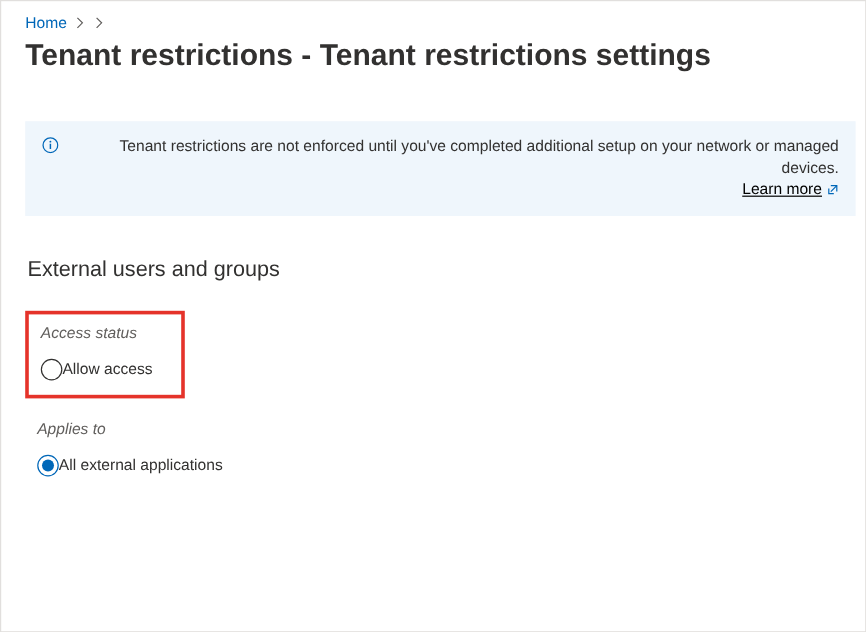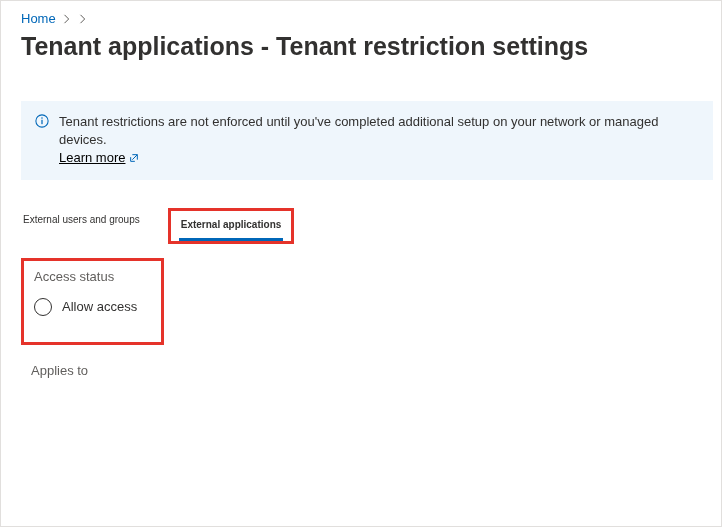--- a/index.html
+++ b/index.html
@@ -51,39 +51,39 @@
       font-size: 13px;
       line-height: 1.4;
       margin-bottom: 28px;
     }
     .info-banner .icon-col {
       flex: 0 0 auto;
       color: #0067b8;
       margin-top: 1px;
     }
     .info-banner .icon-col svg { width: 14px; height: 14px; }
-    .info-banner .txt-col { flex: 1; }
+    .info-banner .txt-col { flex: 1; text-align: right; }
     .info-banner a {
       color: #000000;
       text-decoration: underline;
       display: inline-flex;
       align-items: center;
       gap: 4px;
       cursor: pointer;
     }
     .info-banner a svg { width: 10px; height: 10px; stroke: #0067b8; }
     .tabs {
       display: flex;
       gap: 26px;
       align-items: flex-start;
       margin-bottom: 14px;
     }
     .tab {
       padding: 6px 2px 8px 2px;
-      font-size: 10px;
+      font-size: 18px;
       color: #323130;
       cursor: pointer;
       border-bottom: 2px solid transparent;
     }
     .tab.active {
       font-weight: 600;
       border-bottom: 3px solid #0067b8;
     }
     .tab-highlight-box {
       border: 3px solid #e5332a;
@@ -93,30 +93,30 @@
     .section-box {
       border: 3px solid #e5332a;
       display: inline-block;
       padding: 8px 24px 12px 10px;
       margin-bottom: 18px;
     }
     .section-label {
       font-size: 13px;
       color: #605e5c;
       margin-bottom: 14px;
+      font-style: italic;
     }
     .section-label.plain {
       padding-left: 10px;
       margin-bottom: 14px;
     }
     .radio-row {
       display: flex;
       align-items: center;
-      gap: 10px;
-      margin: 14px 0;
+      margin: 0 0;
       cursor: pointer;
     }
     .radio {
       width: 18px;
       height: 18px;
       border-radius: 50%;
       border: 1px solid #323130;
       display: inline-flex;
       align-items: center;
       justify-content: center;
@@ -152,21 +152,21 @@
           <path d="M1 1 L6 6 L1 11" stroke="#605e5c" stroke-width="1.2" fill="none"></path>
         </svg>
     </span>
     <span class="chev">
       <svg viewBox="0 0 8 12" fill="none">
           <path d="M1 1 L6 6 L1 11" stroke="#605e5c" stroke-width="1.2" fill="none"></path>
         </svg>
     </span>
   </nav>
 
-  <h1>Tenant applications - Tenant restriction settings</h1>
+  <h1>Tenant restrictions - Tenant restrictions settings</h1>
 
   <div class="info-banner">
     <span class="icon-col">
       <svg viewBox="0 0 16 16">
           <circle cx="8" cy="8" r="7" fill="none" stroke="#0067b8" stroke-width="1.2"></circle>
           <circle cx="8" cy="4.6" r="0.9" fill="#0067b8"></circle>
           <rect x="7.3" y="6.6" width="1.4" height="5" fill="#0067b8"></rect>
         </svg>
     </span>
     <div class="txt-col">
@@ -178,34 +178,35 @@
             <path d="M4 2 H10 V8" fill="none" stroke-width="1.2"></path>
             <path d="M10 2 L4 8" fill="none" stroke-width="1.2"></path>
             <path d="M2 5 V10 H7" fill="none" stroke-width="1.2"></path>
           </svg>
       </a>
     </div>
   </div>
 
   <div class="tabs">
     <div class="tab">External users and groups</div>
-    <div class="tab-highlight-box">
-      <div class="tab active">External applications</div>
-    </div>
   </div>
 
   <div class="section-box">
     <div class="section-label">Access status</div>
 
     <div class="radio-row">
       <span class="radio"></span>
       <span class="radio-label">Allow access</span>
     </div>
 
   </div>
 
   <div class="section-label plain">Applies to</div>
 
   <div class="applies-group">
+    <div class="radio-row">
+      <span class="radio selected"></span>
+      <span class="radio-label">All external applications</span>
+    </div>
 
   </div>
 
 </div>
 
 </body></html>

